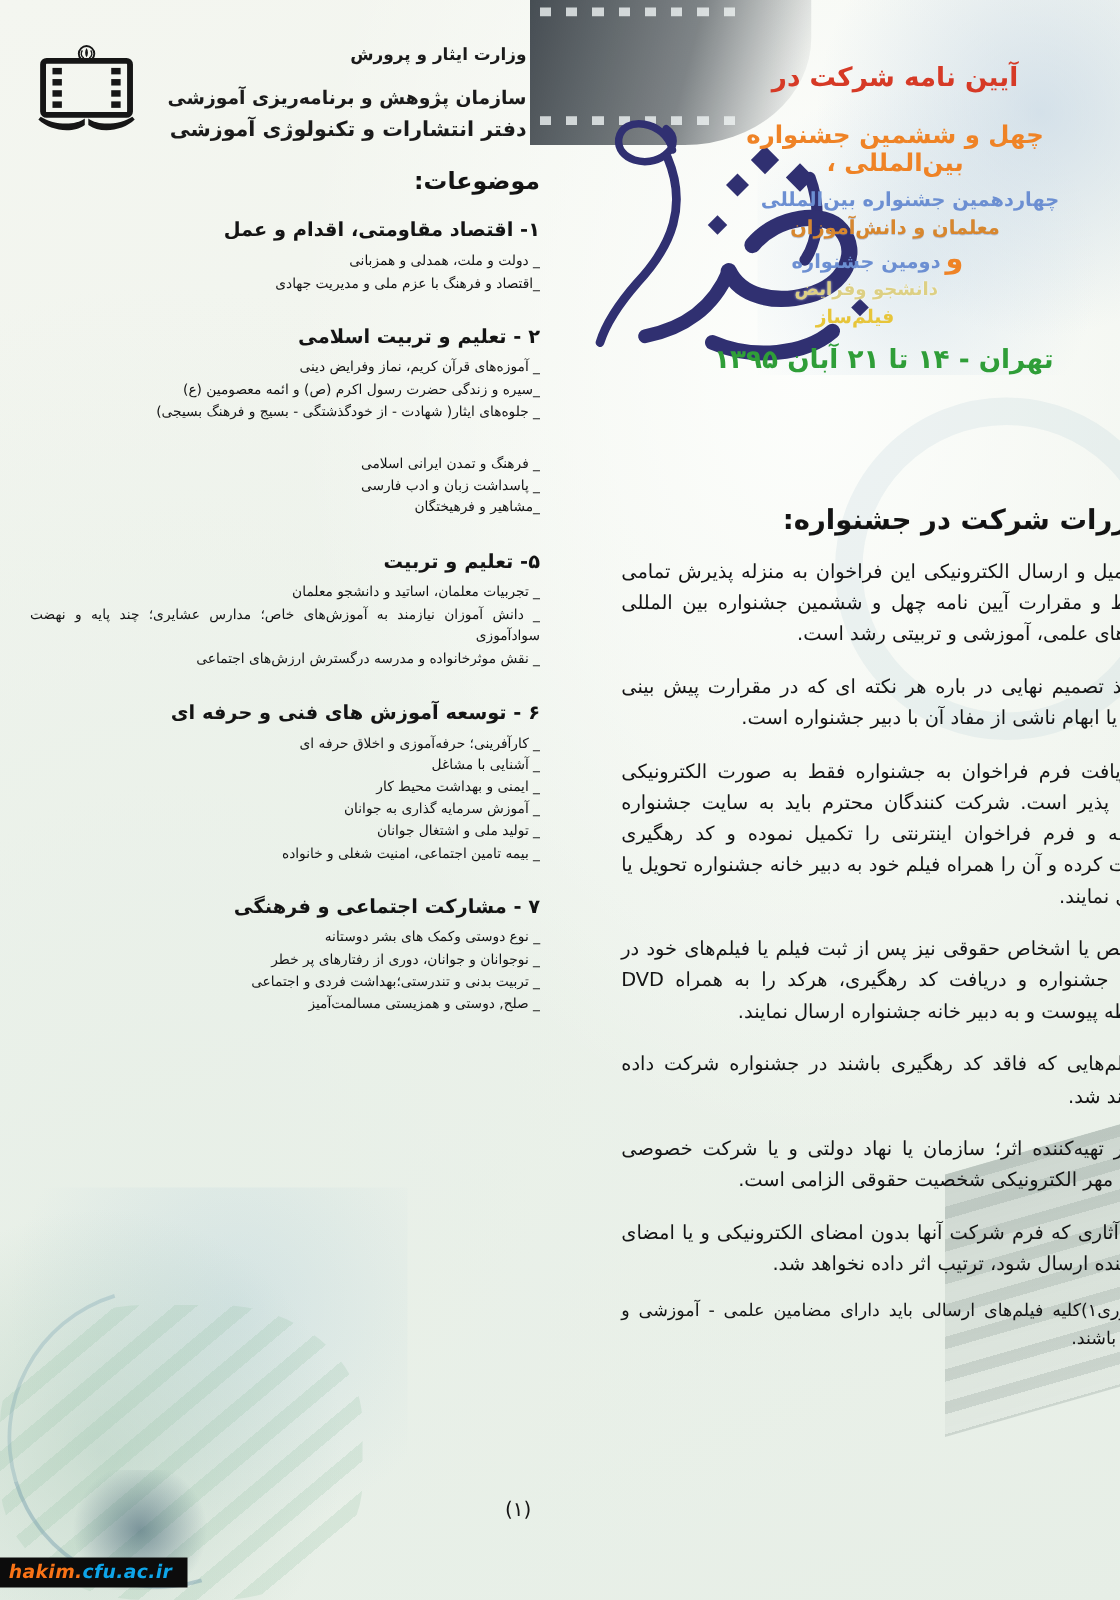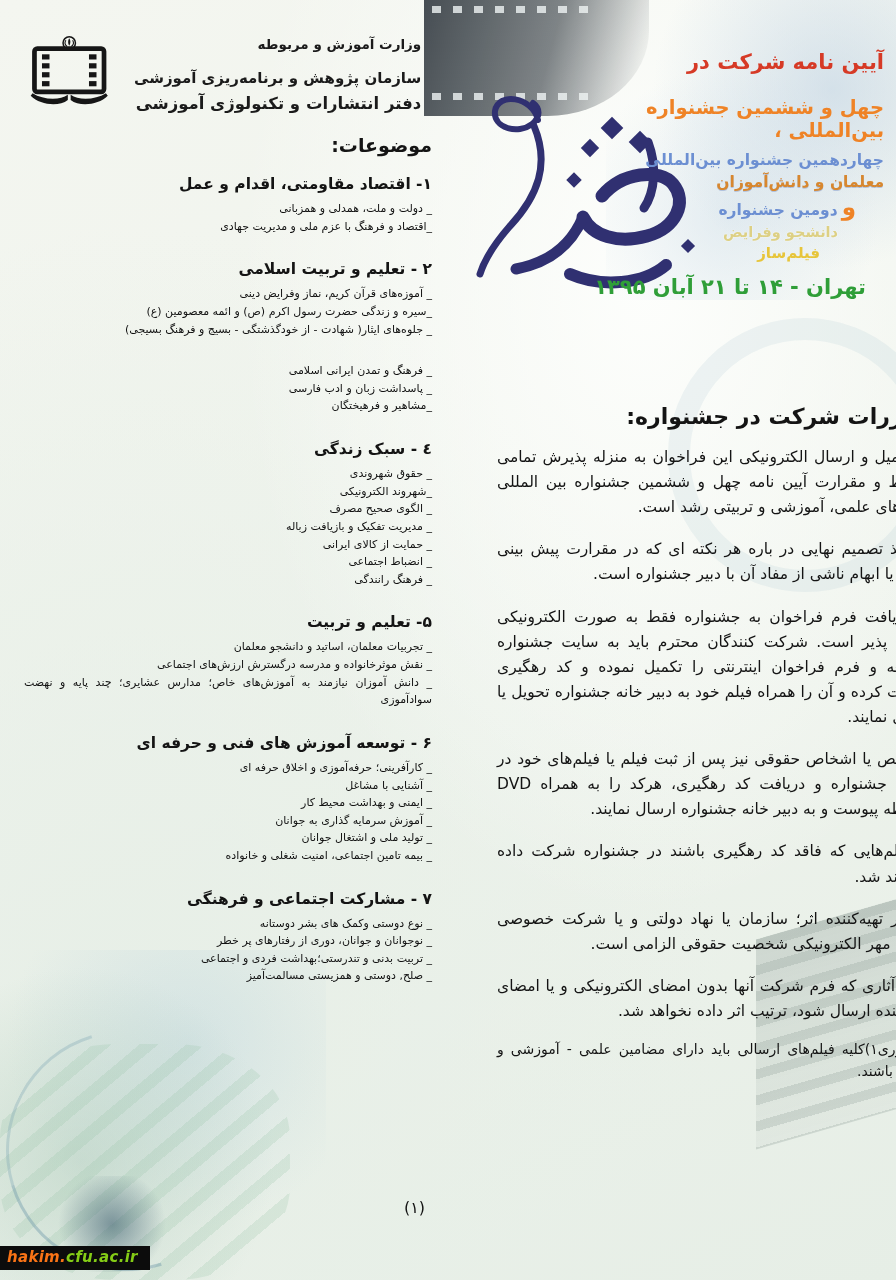--- a/index.html
+++ b/index.html
@@ -40,21 +40,21 @@
   .deco-blob-dark{left:52px;top:1176px;width:120px;height:96px;
     background:radial-gradient(circle, rgba(50,84,104,.55), rgba(50,84,104,0) 70%);}
   
   .org-header{position:absolute;left:26px;top:34px;display:flex;gap:14px;align-items:flex-start;}
   .org-logo svg{width:94px;height:82px;display:block;}
   .org-lines{direction:rtl;text-align:right;padding-top:2px;font-weight:700;color:#1b1b1b;}
   .org-l1{font-size:13.5px;}
   .org-l2{font-size:15px;margin-top:17px;}
   .org-l3{font-size:16.5px;margin-top:7px;}
   
-  .title-block{position:absolute;top:50px;right:12px;width:336px;direction:rtl;text-align:right;font-weight:700;}
+  .title-block{position:absolute;top:50px;right:12px;width:336px;direction:rtl;text-align:center;font-weight:700;}
   .t1{color:#d63a26;font-size:21px;}
   .t2{color:#ef8326;font-size:19.5px;margin-top:22px;}
   .t3{color:#6c8fd2;font-size:15.5px;margin-top:9px;margin-left:24px;}
   .t4{color:#d8872e;font-size:15.5px;margin-top:4px;text-shadow:0 1px 0 rgba(90,120,190,.35);}
   .t5{color:#6c8fd2;font-size:15.5px;margin-top:5px;padding-right:28px;}
   .t5 .waw{color:#ef8326;font-size:23px;margin-left:4px;line-height:1;}
   .t6{color:#ddd084;font-size:14.5px;margin-top:5px;padding-right:46px;text-shadow:0 0 2px rgba(255,255,255,.8);}
   .t7{color:#e7c53a;font-size:15px;margin-top:4px;padding-right:64px;}
   .t8{color:#2f9e38;font-size:21px;margin-top:13px;padding-right:18px;}
   .calligraphy{position:absolute;left:452px;top:76px;width:300px;height:218px;}
@@ -68,21 +68,21 @@
   
   .regulations{position:absolute;left:452px;top:404px;width:436px;direction:rtl;margin-left:45px;}
   .reg-heading{font-size:22px;font-weight:700;margin:0 0 16px;text-align:right;}
   .reg-p{font-size:15.5px;line-height:1.62;text-align:justify;text-align-last:right;margin:0 0 17px;}
   .reg-p.last{margin-bottom:4px;}
   .reg-note{font-size:14px;line-height:1.6;text-align:justify;text-align-last:right;}
   
   .page-num{position:absolute;left:404px;top:1198px;font-size:16px;direction:rtl;}
   .watermark{position:absolute;left:0;top:1246px;background:#0c0c0c;padding:2px 12px 4px 7px;
     font-style:italic;font-weight:700;font-size:15px;letter-spacing:.3px;font-family:"DejaVu Sans",sans-serif;}
-  .wm-left{color:#f97316;} .wm-right{color:#84cc16;}
+  .wm-left{color:#f97316;} .wm-right{color:#0ea5e9;}
 </style>
 </head>
 <body>
 
 <div class="page">
 
   <div class="deco deco-tr"></div>
   <div class="deco deco-photo">
     <div class="holes top"></div>
     <div class="holes bot"></div>
@@ -112,21 +112,21 @@
           <rect x="67" y="20" width="8" height="5.5"></rect>
             <rect x="67" y="29.5" width="8" height="5.5"></rect>
           <rect x="67" y="39" width="8" height="5.5"></rect>
             <rect x="67" y="48.5" width="8" height="5.5"></rect>
           <path d="M5 64 C15 74 35 76 44.5 68.5 L44.5 63 C36 69.5 18 68.5 7 61.5 Z"></path>
           <path d="M87 64 C77 74 57 76 47.5 68.5 L47.5 63 C56 69.5 74 68.5 85 61.5 Z"></path>
         </g>
       </svg>
     </div>
     <div class="org-lines">
-      <div class="org-l1">وزارت آموزش و مربوطه</div>
+      <div class="org-l1">وزارت ایثار و پرورش</div>
       <div class="org-l2">سازمان پژوهش و برنامه‌ریزی آموزشی</div>
       <div class="org-l3">دفتر انتشارات و تکنولوژی آموزشی</div>
     </div>
   </div>
 
   <div class="calligraphy">
     <svg viewBox="0 0 300 218" aria-hidden="true">
       <g stroke="#303071" fill="none" stroke-linecap="round">
         <path d="M86 44 C80 20 46 16 43 35 C41 52 66 59 80 48 C89 41 88 32 81 27" stroke-width="6"></path>
         <path d="M82 50 C98 88 86 120 58 150 C44 166 33 182 28 198" stroke-width="7"></path>
@@ -173,36 +173,26 @@
       <div class="item">_سیره و زندگی حضرت رسول اکرم (ص)  و ائمه معصومین (ع)</div>
       <div class="item">_ جلوه‌های ایثار( شهادت - از خودگذشتگی - بسیج و فرهنگ بسیجی)</div>
     </div>
 
     <div class="section">
       <div class="item">_ فرهنگ و تمدن ایرانی اسلامی</div>
       <div class="item">_ پاسداشت زبان و ادب فارسی</div>
       <div class="item">_مشاهیر و فرهیختگان</div>
     </div>
 
-    <div class="section">
-      <h3>٤ - سبک زندگی</h3>
-      <div class="item">_ حقوق شهروندی</div>
-      <div class="item">_شهروند الکترونیکی</div>
-      <div class="item">_ الگوی صحیح مصرف</div>
-      <div class="item">_ مدیریت تفکیک و بازیافت زباله</div>
-      <div class="item">_ حمایت از کالای ایرانی</div>
-      <div class="item">_ انضباط اجتماعی</div>
-      <div class="item">_ فرهنگ رانندگی</div>
-    </div>
 
     <div class="section">
       <h3>۵- تعلیم و تربیت</h3>
       <div class="item">_ تجربیات معلمان، اساتید و دانشجو معلمان</div>
+      <div class="item">_ دانش آموزان  نیازمند به آموزش‌های خاص؛ مدارس عشایری؛ چند پایه و نهضت سوادآموزی</div>
       <div class="item">_ نقش موثرخانواده و مدرسه درگسترش ارزش‌های اجتماعی</div>
-      <div class="item">_ دانش آموزان  نیازمند به آموزش‌های خاص؛ مدارس عشایری؛ چند پایه و نهضت سوادآموزی</div>
     </div>
 
     <div class="section">
       <h3>۶ - توسعه آموزش های فنی و حرفه ای</h3>
       <div class="item">_ کارآفرینی؛ حرفه‌آموزی و اخلاق حرفه ای</div>
       <div class="item">_ آشنایی با مشاغل</div>
       <div class="item">_ ایمنی و بهداشت محیط کار</div>
       <div class="item">_ آموزش سرمایه گذاری به جوانان</div>
       <div class="item">_ تولید ملی و اشتغال جوانان</div>
       <div class="item">_ بیمه تامین اجتماعی، امنیت شغلی و خانواده</div>

